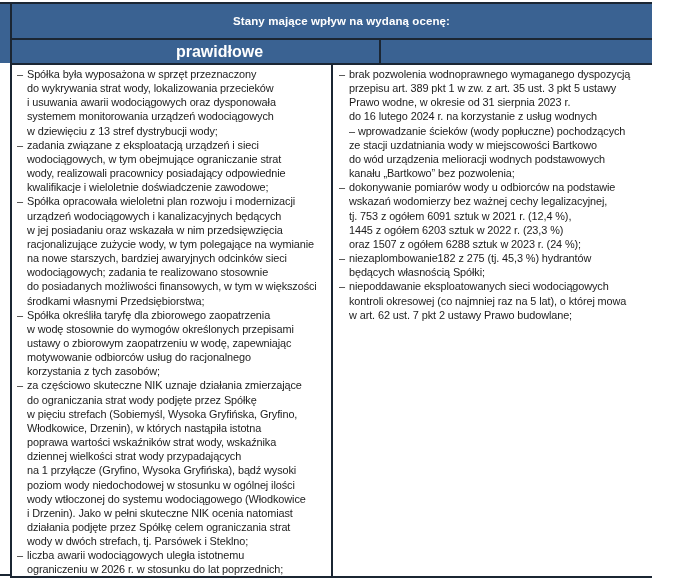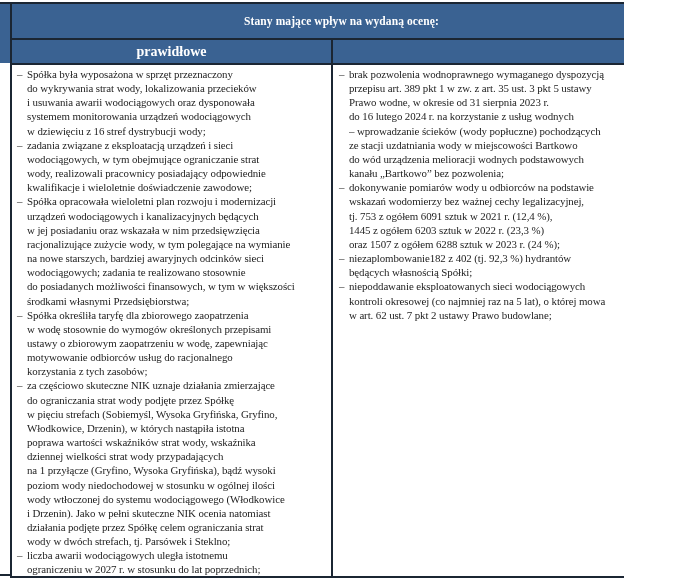--- a/index.html
+++ b/index.html
@@ -1,18 +1,18 @@
 <!DOCTYPE html>
 <html><head>
 <meta charset="utf-8">
 <style>
   html,body{margin:0;padding:0;background:#ffffff;}
   .page{
     position:relative;width:624px;height:583px;background:#ffffff;
-    font-family:Liberation Serif, serif;overflow:hidden;
+    font-family:Liberation Sans, sans-serif;overflow:hidden;padding-left:28px;
   }
   
   .sliver{
     position:absolute;left:0;top:2px;width:10px;height:574px;
     background:#ffffff;border-bottom:2px solid #1b2633;box-sizing:border-box;
   }
   .sliver-header{
     position:absolute;left:0;top:0;width:10px;height:61px;
     background:#3a6292;border-top:2px solid #1b2633;box-sizing:border-box;overflow:hidden;
   }
@@ -31,21 +31,21 @@
   }
   .title-row .t{
     color:#ffffff;font-weight:bold;font-size:11.5px;letter-spacing:.1px;
   }
   .colhead-row{
     height:23px;flex:0 0 23px;background:#3a6292;border-bottom:2px solid #1b2633;
     display:flex;
   }
   .colhead{
     display:flex;align-items:center;justify-content:center;
-    color:#ffffff;font-weight:bold;font-size:14px;box-sizing:border-box;
+    color:#ffffff;font-weight:bold;font-size:16px;box-sizing:border-box;margin-left:48px;
   }
   .colhead.left{width:321px;border-right:2px solid #1b2633;}
   .colhead.right{flex:1;}
   .body-row{flex:1;display:flex;min-height:0;}
   .cell{
     box-sizing:border-box;overflow:hidden;background:#ffffff;
     padding:2px 2px 0 5px;
   }
   .cell.left{width:321px;border-right:2px solid #1b2633;}
   .cell.right{flex:1;padding-left:6px;}
@@ -80,21 +80,21 @@
     </div>
 
     <div class="body-row">
       <div class="cell left">
           <div class="item">
             <span class="marker">–</span>
             <span class="txt">Spółka była wyposażona w sprzęt przeznaczony
 do wykrywania strat wody, lokalizowania przecieków
 i usuwania awarii wodociągowych oraz dysponowała
 systemem monitorowania urządzeń wodociągowych
-w dziewięciu z 16 stref dystrybucji wody;</span>
+w dziewięciu z 13 stref dystrybucji wody;</span>
           </div>
           <div class="item">
             <span class="marker">–</span>
             <span class="txt">zadania związane z eksploatacją urządzeń i sieci
 wodociągowych, w tym obejmujące ograniczanie strat
 wody, realizowali pracownicy posiadający odpowiednie
 kwalifikacje i wieloletnie doświadczenie zawodowe;</span>
           </div>
           <div class="item">
             <span class="marker">–</span>
@@ -126,21 +126,21 @@
 na 1 przyłącze (Gryfino, Wysoka Gryfińska), bądź wysoki
 poziom wody niedochodowej w stosunku w ogólnej ilości
 wody wtłoczonej do systemu wodociągowego (Włodkowice
 i Drzenin). Jako w pełni skuteczne NIK ocenia natomiast
 działania podjęte przez Spółkę celem ograniczania strat
 wody w dwóch strefach, tj. Parsówek i Steklno;</span>
           </div>
           <div class="item">
             <span class="marker">–</span>
             <span class="txt">liczba awarii wodociągowych uległa istotnemu
-ograniczeniu w 2027 r. w stosunku do lat poprzednich;</span>
+ograniczeniu w 2026 r. w stosunku do lat poprzednich;</span>
           </div>
         </div>
       <div class="cell right">
           <div class="item">
             <span class="marker">–</span>
             <span class="txt">brak pozwolenia wodnoprawnego wymaganego dyspozycją
 przepisu art. 389 pkt 1 w zw. z art. 35 ust. 3 pkt 5 ustawy
 Prawo wodne, w okresie od 31 sierpnia 2023 r.
 do 16 lutego 2024 r. na korzystanie z usług wodnych
 – wprowadzanie ścieków (wody popłuczne) pochodzących
@@ -151,21 +151,21 @@
           <div class="item">
             <span class="marker">–</span>
             <span class="txt">dokonywanie pomiarów wody u odbiorców na podstawie
 wskazań wodomierzy bez ważnej cechy legalizacyjnej,
 tj. 753 z ogółem 6091 sztuk w 2021 r. (12,4 %),
 1445 z ogółem 6203 sztuk w 2022 r. (23,3 %)
 oraz 1507 z ogółem 6288 sztuk w 2023 r. (24 %);</span>
           </div>
           <div class="item">
             <span class="marker">–</span>
-            <span class="txt">niezaplombowanie182 z 402 (tj. 92,3 %) hydrantów
+            <span class="txt">niezaplombowanie182 z 275 (tj. 45,3 %) hydrantów
 będących własnością Spółki;</span>
           </div>
           <div class="item">
             <span class="marker">–</span>
             <span class="txt">niepoddawanie eksploatowanych sieci wodociągowych
 kontroli okresowej (co najmniej raz na 5 lat), o której mowa
 w art. 62 ust. 7 pkt 2 ustawy Prawo budowlane;</span>
           </div>
         </div>
     </div>

